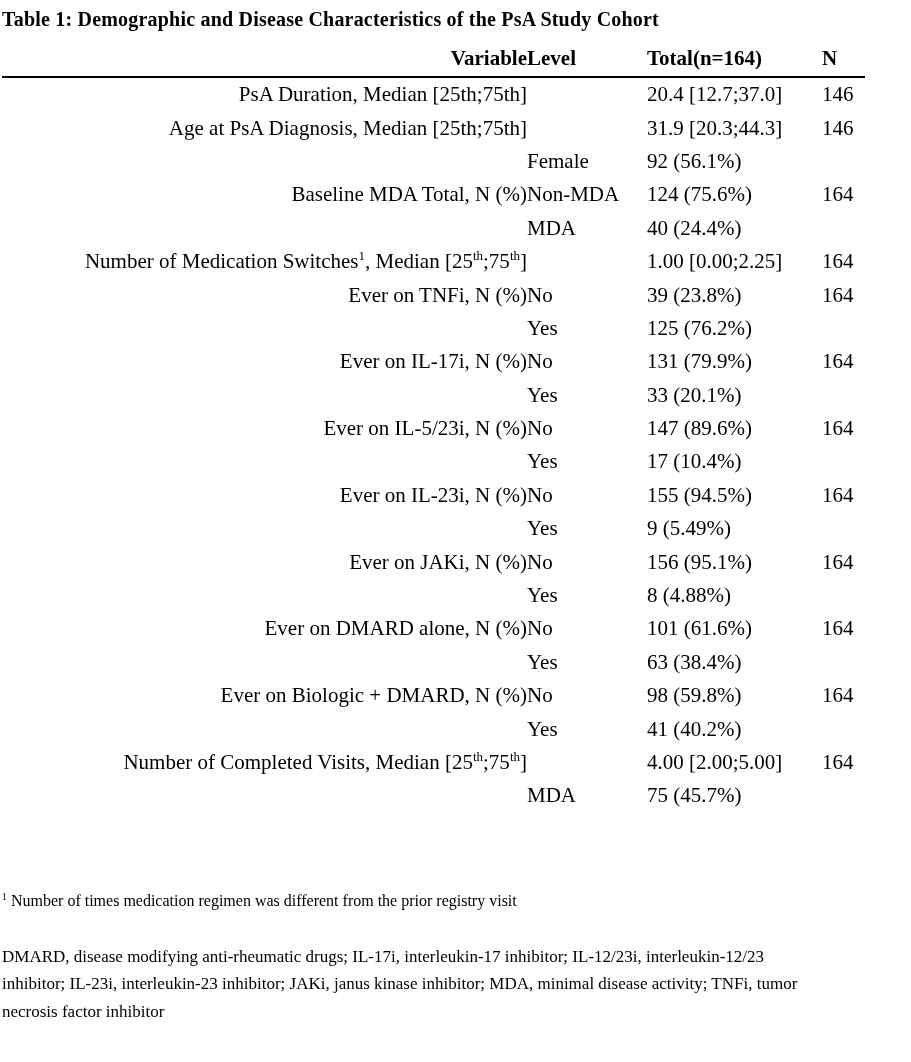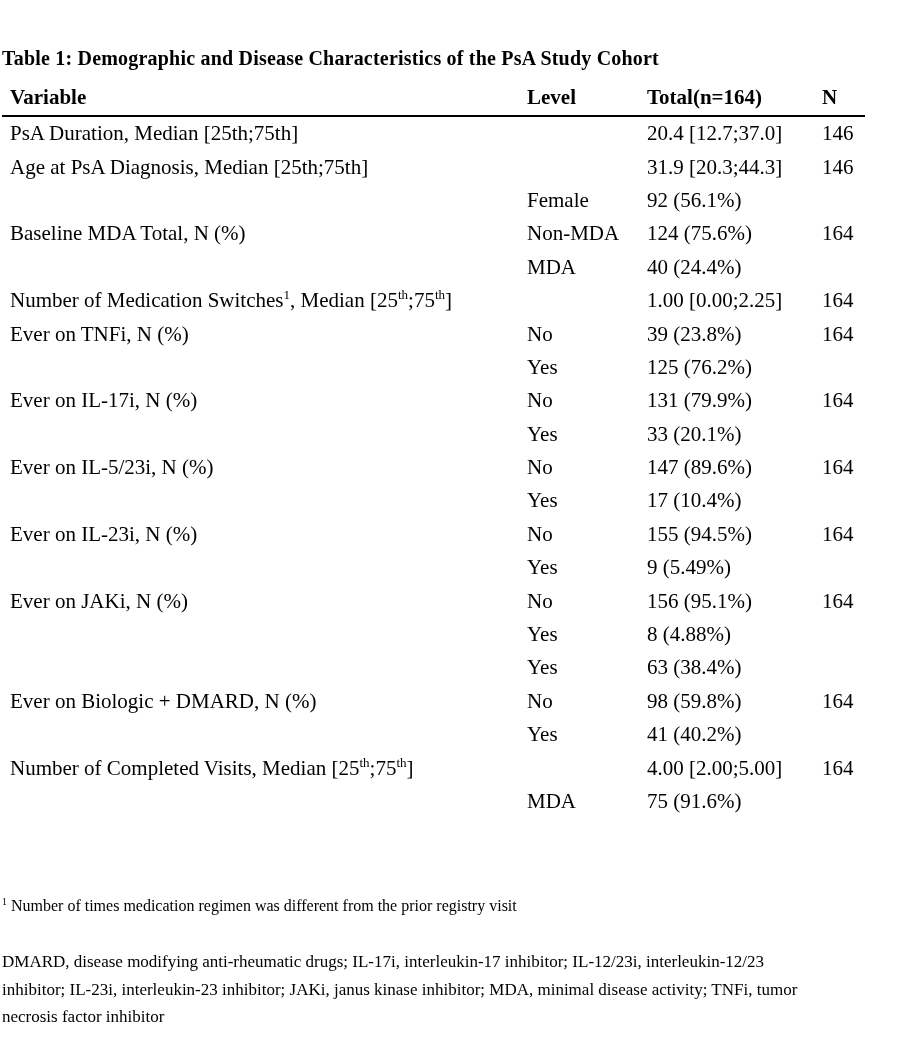--- a/index.html
+++ b/index.html
@@ -7,42 +7,41 @@
     width: 911px; height: 1062px; overflow: hidden;
     font-family: "Liberation Serif", "DejaVu Serif", serif;
     color: #000000;
   }
   .page { padding: 6px 0 0 2px; }
   .title {
     font-weight: bold;
     font-size: 20px;
     line-height: 26px;
     letter-spacing: 0.2px;
-    margin-top: 39px;
   }
   table.demo-table {
     border-collapse: collapse;
     table-layout: fixed;
     width: 863px;
     margin: 14px 0 0 0;
   }
   col.c1 { width: 525px; }
   col.c2 { width: 120px; }
   col.c3 { width: 175px; }
   col.c4 { width: 43px; }
   thead tr { border-bottom: 2px solid #000000; }
   th {
     font-weight: bold;
     font-size: 21px;
     text-align: left;
     vertical-align: bottom;
     padding: 0 0 5px 0;
     white-space: nowrap;
   }
-  th:first-child, td:first-child { padding-left: 8px; }
+  th:first-child, td:first-child { padding-left: 8px; text-align: right; }
   td {
     font-size: 21px;
     height: 33.4px;
     padding: 0;
     vertical-align: middle;
     white-space: nowrap;
     overflow: visible;
   }
   sup { font-size: 0.62em; vertical-align: super; line-height: 0; }
   .footnote1 {
@@ -169,20 +168,26 @@
           <td>156 (95.1%)</td>
           <td>164</td>
         </tr>
         <tr>
           <td></td>
           <td>Yes</td>
           <td>8 (4.88%)</td>
           <td></td>
         </tr>
         <tr>
+          <td>Ever on DMARD alone, N (%)</td>
+          <td>No</td>
+          <td>101 (61.6%)</td>
+          <td>164</td>
+        </tr>
+        <tr>
           <td></td>
           <td>Yes</td>
           <td>63 (38.4%)</td>
           <td></td>
         </tr>
         <tr>
           <td>Ever on Biologic + DMARD, N (%)</td>
           <td>No</td>
           <td>98 (59.8%)</td>
           <td>164</td>
@@ -195,21 +200,21 @@
         </tr>
         <tr>
           <td>Number of Completed Visits, Median [25<sup>th</sup>;75<sup>th</sup>]</td>
           <td></td>
           <td>4.00 [2.00;5.00]</td>
           <td>164</td>
         </tr>
         <tr>
           <td></td>
           <td>MDA</td>
-          <td>75 (91.6%)</td>
+          <td>75 (45.7%)</td>
           <td></td>
         </tr>
       </tbody>
   </table>
 
   <div class="footnote1"><sup>1</sup> Number of times medication regimen was different from the prior registry visit</div>
 
   <div class="footnote2">DMARD, disease modifying anti-rheumatic drugs; IL-17i, interleukin-17 inhibitor; IL-12/23i, interleukin-12/23<br>inhibitor; IL-23i, interleukin-23 inhibitor; JAKi, janus kinase inhibitor; MDA, minimal disease activity; TNFi, tumor<br>necrosis factor inhibitor</div>
 
 </div>

